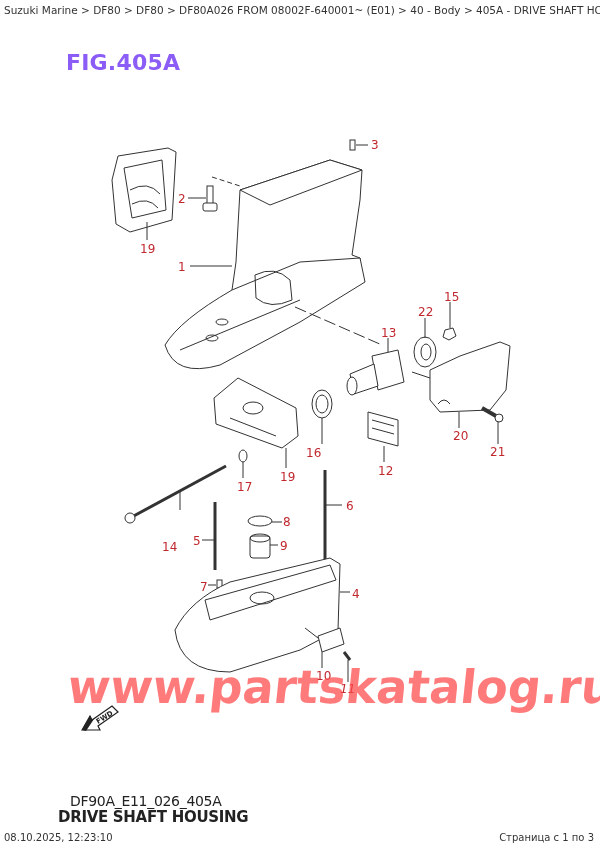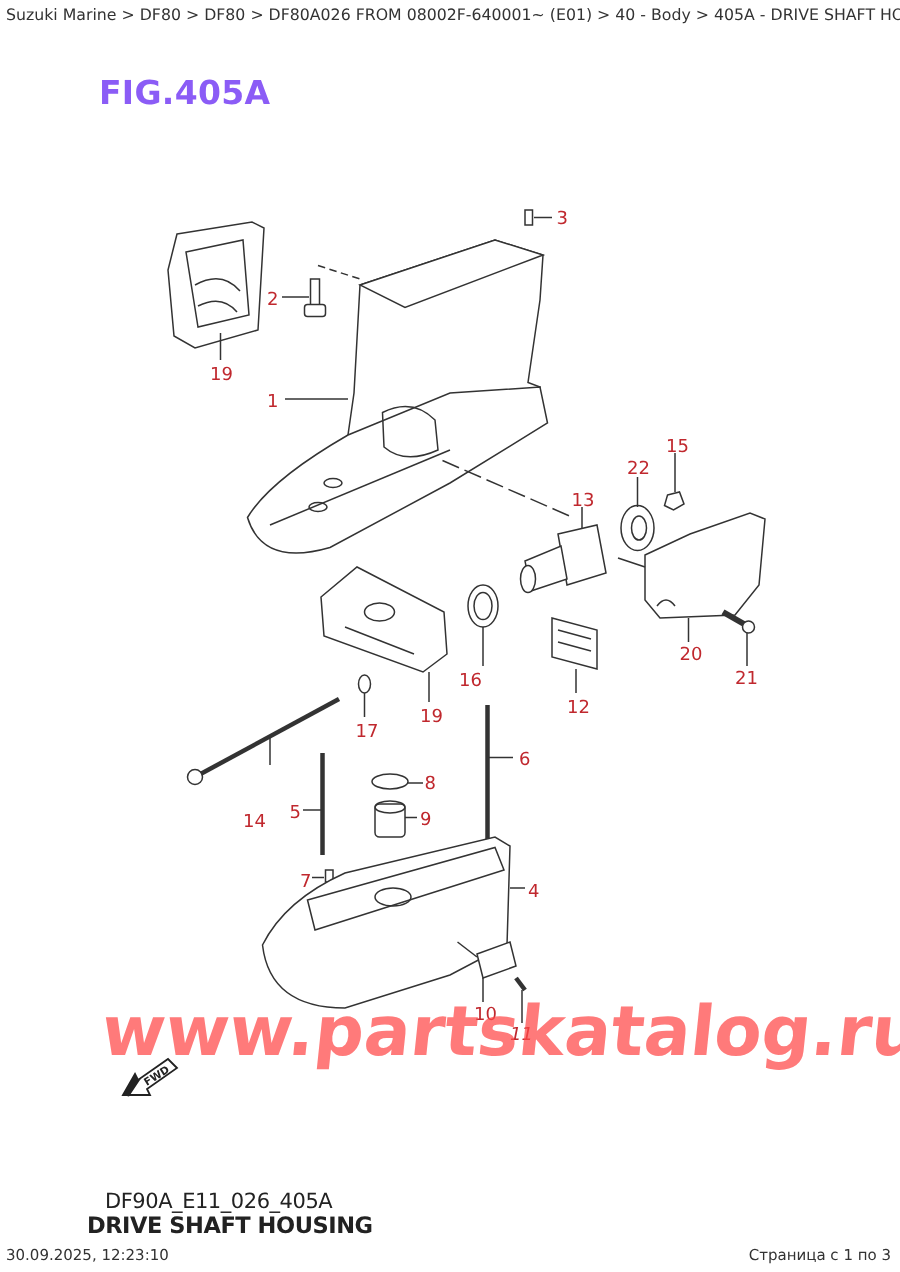--- a/index.html
+++ b/index.html
@@ -194,14 +194,14 @@
   <svg width="40" height="34" viewBox="0 0 40 34">
     <polygon points="2,30 10,16 12,20 32,6 38,12 18,26 20,30" fill="#fff" stroke="#222" stroke-width="1.2"></polygon>
     <polygon points="2,30 10,16 12,20 14,19 6,31" fill="#222"></polygon>
     <text x="15" y="22" font-size="7" font-weight="bold" fill="#222" transform="rotate(-32 20 18)">FWD</text>
   </svg>
 </div>
 
 <div class="drawing-code">DF90A_E11_026_405A</div>
 <div class="drawing-title">DRIVE SHAFT HOUSING</div>
 
-<div class="footer-left">30.09.2025, 12:23:10</div>
+<div class="footer-left">08.10.2025, 12:23:10</div>
 <div class="footer-right">Страница с 1 по 3</div>
 
 </body></html>

